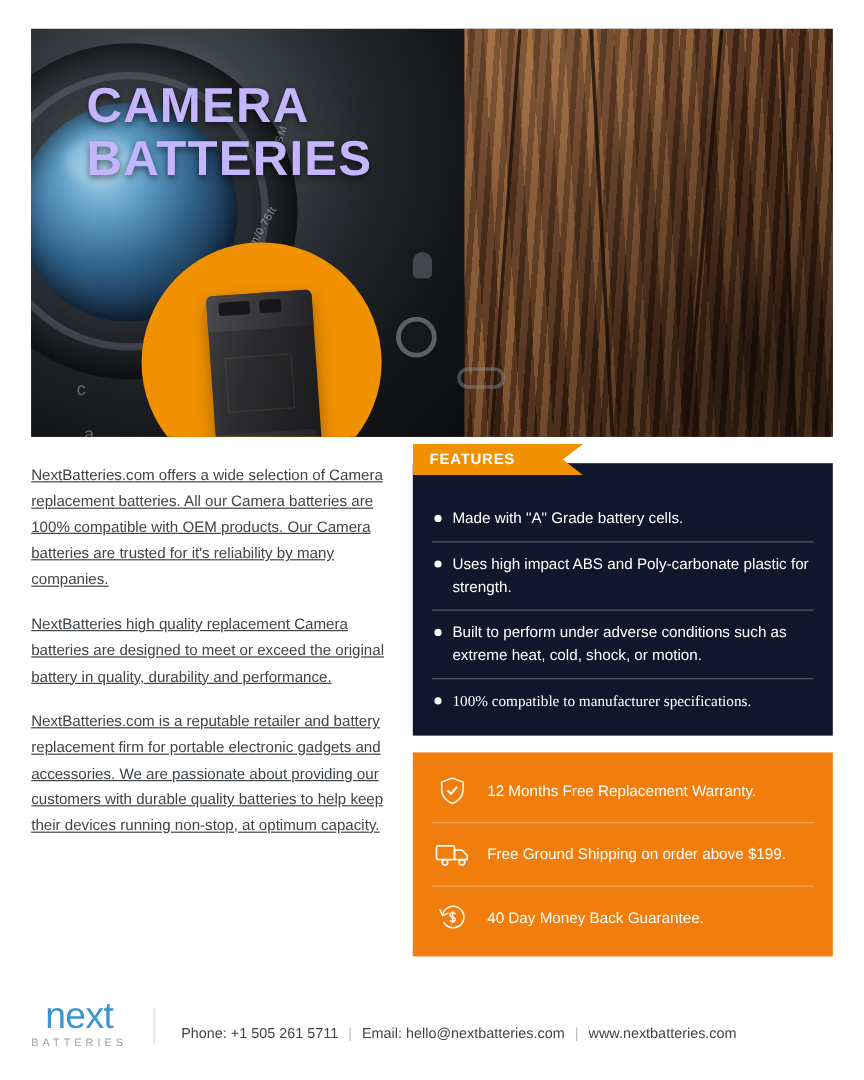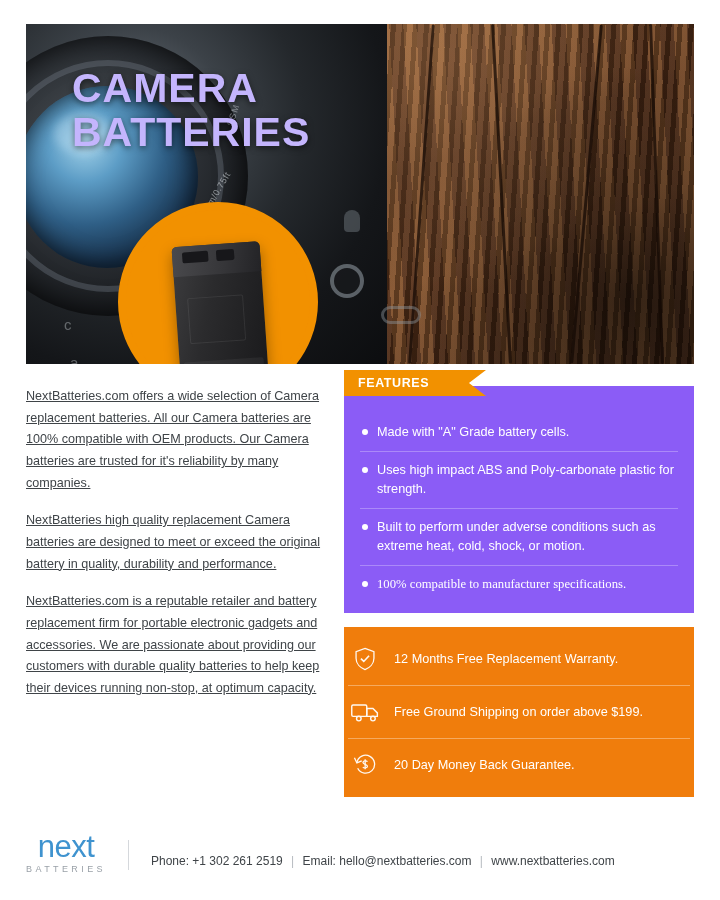--- a/index.html
+++ b/index.html
@@ -216,21 +216,21 @@
   .para {
     color: #3f4448;
     font-size: 12.6px;
     line-height: 1.72;
     margin-bottom: 16px;
     text-decoration: underline;
   }
 
   
   .features {
-    background: #8b5cf6;
+    background: #0f172a;
     padding: 14px 16px 10px 16px;
     position: relative;
   }
   .ribbon {
     position: absolute;
     left: 0; top: -16px;
     height: 26px;
     background: #f29100;
     color: #ffffff;
     font-size: 12.5px;
@@ -258,21 +258,21 @@
     width: 6px; height: 6px;
     border-radius: 50%;
     background: #ffffff;
     margin-top: 6px;
   }
 
   
   .guarantees {
     background: #f07d0c;
     margin-top: 14px;
-    padding: 6px 4px;
+    padding: 6px 16px;
   }
   .g-item {
     display: flex;
     align-items: center;
     gap: 14px;
     color: #ffffff;
     font-size: 12.7px;
     line-height: 1.45;
     padding: 13px 2px;
     border-bottom: 1px solid rgba(255,255,255,.35);
@@ -420,35 +420,35 @@
 
         <div class="g-item">
           <span class="g-icon">
             <svg viewBox="0 0 32 32" width="30" height="26" fill="none" stroke="#ffffff" stroke-width="1.6">
               <path d="M6 13 A11 11 0 1 1 7 20"></path>
               <path d="M3 7 L6 13.5 L12 11"></path>
               <path d="M19 12 C18 10.5 13.5 10.5 13.5 13 C13.5 15.5 19 15 19 17.6 C19 20 14.5 20.2 13.4 18.6"></path>
               <path d="M16.2 9 V21.2"></path>
             </svg>
           </span>
-          <span>20 Day Money Back Guarantee.</span>
+          <span>40 Day Money Back Guarantee.</span>
         </div>
 
       </div>
     </div>
   </div>
 
   <div class="footer">
     <div>
       <div class="logo-next">next</div>
       <div class="logo-sub">BATTERIES</div>
     </div>
     <div class="footer-divider"></div>
     <div class="footer-contact">
-      <span>Phone: +1 302 261 2519</span>
+      <span>Phone: +1 505 261 5711</span>
       <span class="sep">|</span>
       <span>Email: hello@nextbatteries.com</span>
       <span class="sep">|</span>
       <span>www.nextbatteries.com</span>
     </div>
   </div>
 
 </div>
 
 </body></html>

